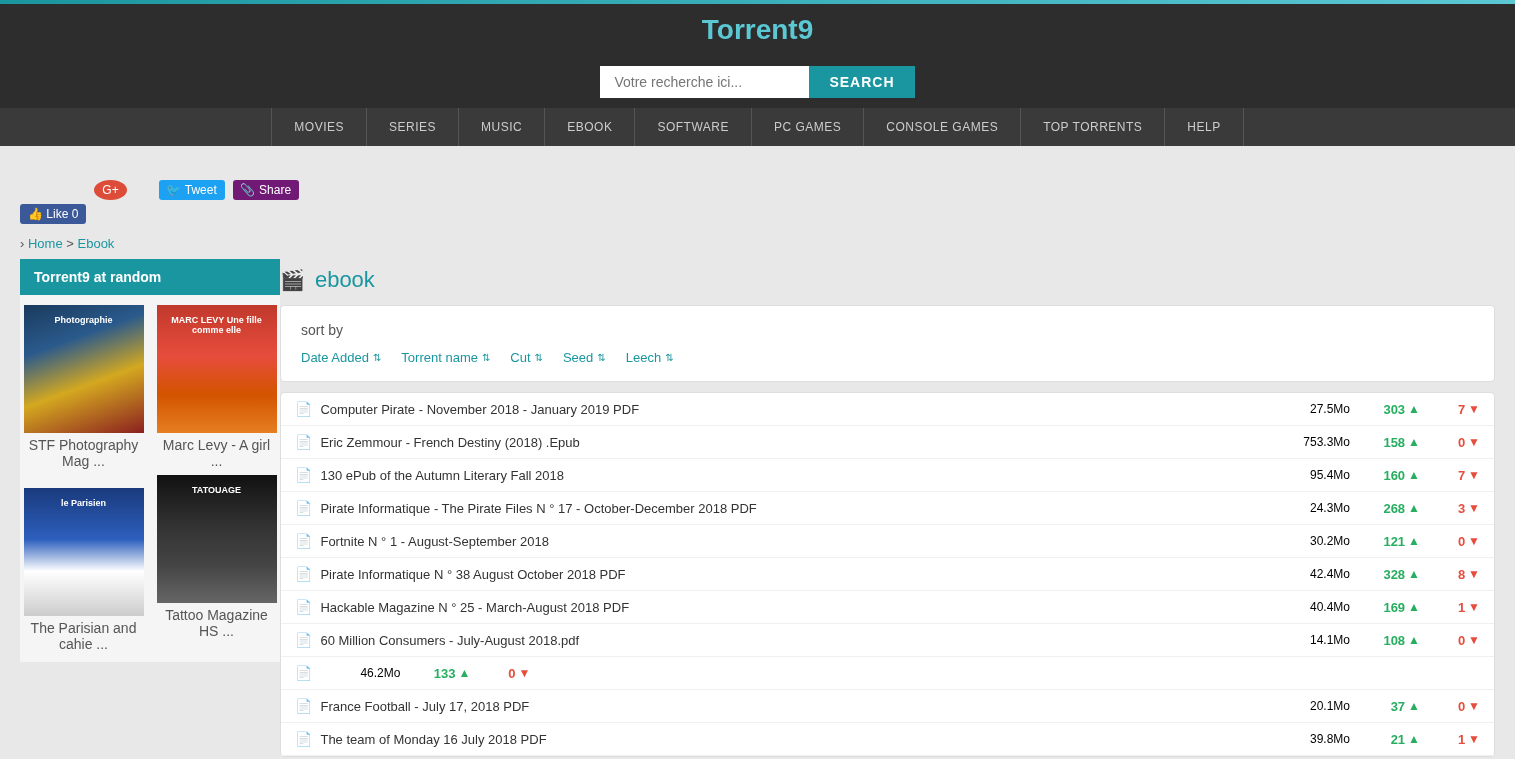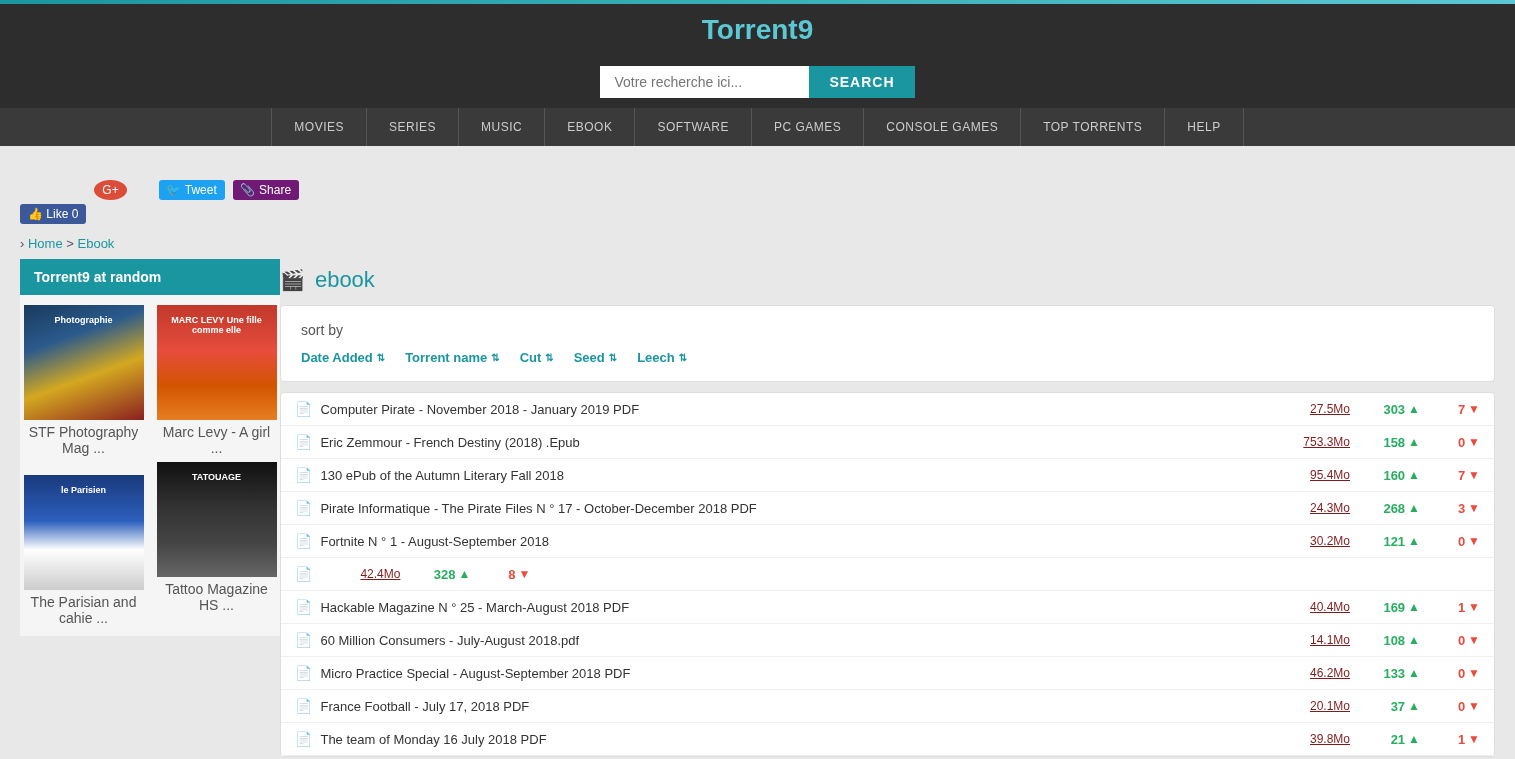--- a/index.html
+++ b/index.html
@@ -137,21 +137,21 @@
       gap: 6px;
       padding: 10px 0;
       background: #f5f5f5;
     }
     .sidebar-book {
       cursor: pointer;
       text-align: center;
     }
     .sidebar-book-cover {
       width: 120px;
-      height: 115px;
+      height: 128px;
       display: block;
       margin: 0 auto;
     }
     .sidebar-book-title {
       font-size: 14px;
       color: #555;
       margin-top: 4px;
       padding: 0 4px;
     }
 
@@ -181,21 +181,20 @@
       margin-bottom: 10px;
     }
     .sort-label {
       font-size: 14px;
       color: #555;
       margin-bottom: 12px;
     }
     .sort-options {
       display: flex;
       gap: 20px;
-      font-weight: bold;
     }
     .sort-opt {
       color: #1a96a0;
       font-size: 13px;
       cursor: pointer;
       display: flex;
       align-items: center;
       gap: 4px;
     }
     .sort-opt .arrows {
@@ -222,23 +221,22 @@
       font-size: 14px;
     }
     .torrent-name {
       flex: 1;
       font-size: 13px;
       color: #333;
     }
     .torrent-size {
       width: 80px;
       text-align: right;
-      color: #7f1d1d;
-      font-size: 12px;
-      text-decoration: underline;
+      color: #000000;
+      font-size: 12px;
     }
     .torrent-seed {
       width: 70px;
       text-align: right;
       color: #27ae60;
       font-weight: bold;
       font-size: 13px;
       display: flex;
       align-items: center;
       justify-content: flex-end;
@@ -398,41 +396,41 @@
         </div>
         <div class="torrent-row">
           <span class="torrent-icon">📄</span>
           <span class="torrent-name">Fortnite N ° 1 - August-September 2018</span>
           <span class="torrent-size">30.2Mo</span>
           <span class="torrent-seed">121 <span class="arrow-up">▲</span></span>
           <span class="torrent-leech">0 <span class="arrow-down">▼</span></span>
         </div>
         <div class="torrent-row">
           <span class="torrent-icon">📄</span>
+          <span class="torrent-name">Pirate Informatique N ° 38 August October 2018 PDF</span>
           <span class="torrent-size">42.4Mo</span>
           <span class="torrent-seed">328 <span class="arrow-up">▲</span></span>
           <span class="torrent-leech">8 <span class="arrow-down">▼</span></span>
         </div>
         <div class="torrent-row">
           <span class="torrent-icon">📄</span>
           <span class="torrent-name">Hackable Magazine N ° 25 - March-August 2018 PDF</span>
           <span class="torrent-size">40.4Mo</span>
           <span class="torrent-seed">169 <span class="arrow-up">▲</span></span>
           <span class="torrent-leech">1 <span class="arrow-down">▼</span></span>
         </div>
         <div class="torrent-row">
           <span class="torrent-icon">📄</span>
           <span class="torrent-name">60 Million Consumers - July-August 2018.pdf</span>
           <span class="torrent-size">14.1Mo</span>
           <span class="torrent-seed">108 <span class="arrow-up">▲</span></span>
           <span class="torrent-leech">0 <span class="arrow-down">▼</span></span>
         </div>
         <div class="torrent-row">
           <span class="torrent-icon">📄</span>
-          <span class="torrent-name">Micro Practice Special - August-September 2018 PDF</span>
           <span class="torrent-size">46.2Mo</span>
           <span class="torrent-seed">133 <span class="arrow-up">▲</span></span>
           <span class="torrent-leech">0 <span class="arrow-down">▼</span></span>
         </div>
         <div class="torrent-row">
           <span class="torrent-icon">📄</span>
           <span class="torrent-name">France Football - July 17, 2018 PDF</span>
           <span class="torrent-size">20.1Mo</span>
           <span class="torrent-seed">37 <span class="arrow-up">▲</span></span>
           <span class="torrent-leech">0 <span class="arrow-down">▼</span></span>

